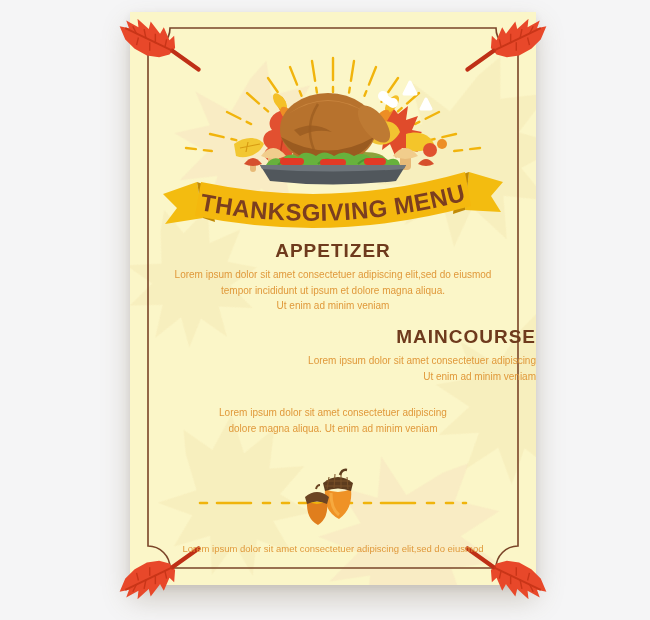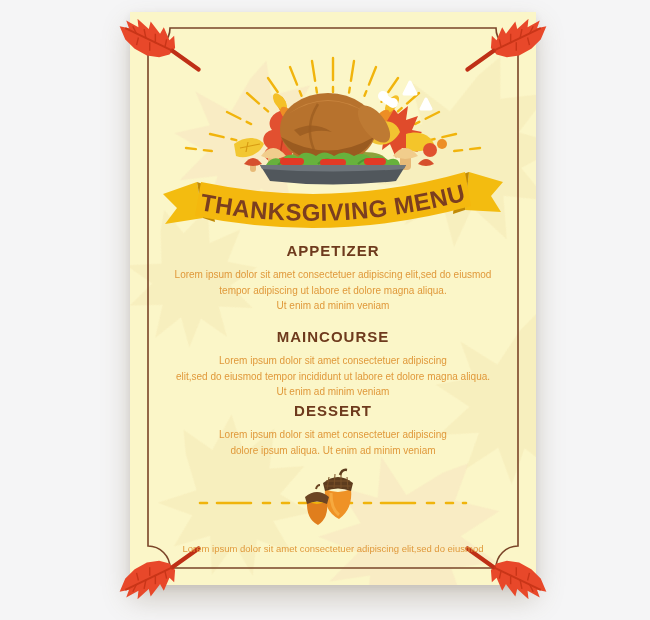--- a/index.html
+++ b/index.html
@@ -21,27 +21,27 @@
   .leaf-bl{left:-16px;top:530px;transform:scaleY(-1);}
   .leaf-br{right:-16px;top:530px;transform:scale(-1,-1);}
   .hero{position:absolute;left:38px;top:40px;width:330px;height:140px;}
   .ribbon{position:absolute;left:33px;top:152px;width:340px;height:74px;}
   .ribbon text{
     font-family:"Liberation Sans", sans-serif;
     font-size:24px;font-weight:bold;letter-spacing:.5px;fill:#7b3e20;
   }
   .sec{position:absolute;left:0;right:0;text-align:center;}
   .sec h2{
-    margin:0;font-size:15px;font-weight:600;color:#6e3a1d;
+    margin:0;font-size:19px;font-weight:600;color:#6e3a1d;
     letter-spacing:1px;line-height:22px;
   }
   .sec p{margin:5px 0 0 0;font-size:10px;line-height:15.5px;color:#e0993b;}
   .sec p span{display:block;white-space:nowrap;}
   .sec1{top:228px;}
-  .sec2{top:314px;}
+  .sec2{top:314px;text-align:right;}
   .sec3{top:388px;}
   .divider-dashes{position:absolute;left:68px;top:487px;width:270px;height:8px;}
   .acorns{position:absolute;left:163px;top:455px;width:80px;height:62px;}
   .footer{
     position:absolute;left:0;right:0;top:529px;margin:0;text-align:center;
     font-size:9.5px;line-height:15px;color:#e0993b;
   }
   .footer span{display:block;white-space:nowrap;}
 </style>
 </head>
@@ -184,39 +184,37 @@
     <use href="#cornerLeafShape" fill="#e8482a"></use>
     <path d="M62,36 L90,56" stroke="#bf2f16" stroke-width="4.5" stroke-linecap="round"></path>
     <path d="M12,12 L62,36" stroke="#c93518" stroke-width="2"></path>
     <path d="M24,18 L20,10 M34,23 L32,13 M44,28 L44,18 M54,33 L56,24 M26,22 L24,30 M38,27 L38,36" stroke="#c93518" stroke-width="1.5"></path>
   </svg>
 
   <section class="sec sec1">
     <h2>APPETIZER</h2>
     <p>
       <span>Lorem ipsum dolor sit amet consectetuer adipiscing elit,sed do eiusmod</span>
-      <span>tempor adipiscing ut labore et dolore magna aliqua.</span>
+      <span>tempor incididunt ut ipsum et dolore magna aliqua.</span>
       <span>Ut enim ad minim veniam</span>
     </p>
   </section>
 
   <section class="sec sec2">
     <h2>MAINCOURSE</h2>
     <p>
       <span>Lorem ipsum dolor sit amet consectetuer adipiscing</span>
-      <span>elit,sed do eiusmod tempor incididunt ut labore et dolore magna aliqua.</span>
       <span>Ut enim ad minim veniam</span>
     </p>
   </section>
 
   <section class="sec sec3">
-    <h2>DESSERT</h2>
     <p>
       <span>Lorem ipsum dolor sit amet consectetuer adipiscing</span>
-      <span>dolore ipsum aliqua. Ut enim ad minim veniam</span>
+      <span>dolore magna aliqua. Ut enim ad minim veniam</span>
     </p>
   </section>
 
   <svg class="divider-dashes" viewBox="0 0 270 8">
     <line x1="2" y1="4" x2="268" y2="4" stroke="#f0b40c" stroke-width="2.6" stroke-dasharray="7 10 34 12 7 12" stroke-linecap="round"></line>
   </svg>
   <svg class="acorns" viewBox="0 0 80 62">
     <path d="M47,8 Q49,2 54,3" stroke="#5d3c1e" stroke-width="2.5" fill="none"></path>
     <path d="M32,22 Q30,44 46,52 Q60,42 58,22 Q45,28 32,22 Z" fill="#ef9226"></path>
     <path d="M38,26 Q38,42 46,48" stroke="#f6a93f" stroke-width="3" fill="none"></path>

